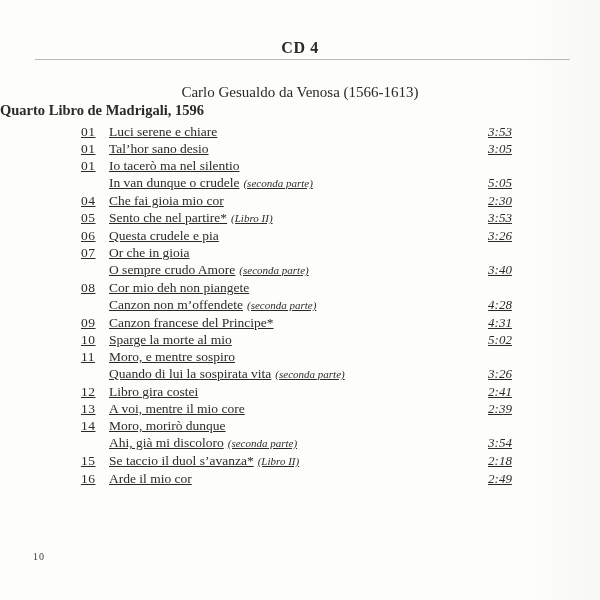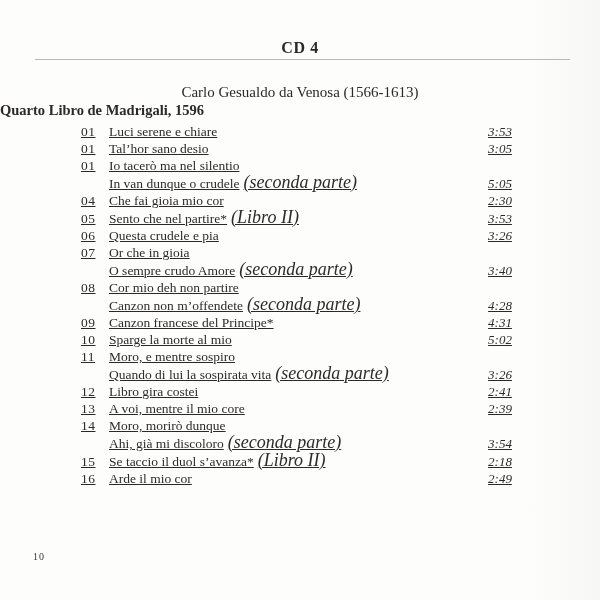--- a/index.html
+++ b/index.html
@@ -61,21 +61,21 @@
     flex:0 0 28px;
     letter-spacing:0.5px;
   }
   .track-title-wrap {
     flex:1 1 auto;
     white-space:nowrap;
     overflow:hidden;
   }
   .track-note {
     font-style:italic;
-    font-size:18px;
+    font-size:11px;
     margin-left:4px;
   }
   .track-note:empty { display:none; }
   .track-dur {
     flex:0 0 auto;
     font-style:italic;
     font-size:13px;
     text-align:center;
     min-width:34px;
     color:#2d2c2a;
@@ -143,21 +143,21 @@
     <span class="track-title-wrap"><span class="track-title">Or che in gioia</span></span>
     <span class="track-dur"></span>
   </div>
       <div class="track-line">
     <span class="track-num"></span>
     <span class="track-title-wrap"><span class="track-title">O sempre crudo Amore</span><span class="track-note">(seconda parte)</span></span>
     <span class="track-dur">3:40</span>
   </div>
       <div class="track-line">
     <span class="track-num">08</span>
-    <span class="track-title-wrap"><span class="track-title">Cor mio deh non partire</span></span>
+    <span class="track-title-wrap"><span class="track-title">Cor mio deh non piangete</span></span>
     <span class="track-dur"></span>
   </div>
       <div class="track-line">
     <span class="track-num"></span>
     <span class="track-title-wrap"><span class="track-title">Canzon non m’offendete</span><span class="track-note">(seconda parte)</span></span>
     <span class="track-dur">4:28</span>
   </div>
       <div class="track-line">
     <span class="track-num">09</span>
     <span class="track-title-wrap"><span class="track-title">Canzon francese del Principe*</span></span>

